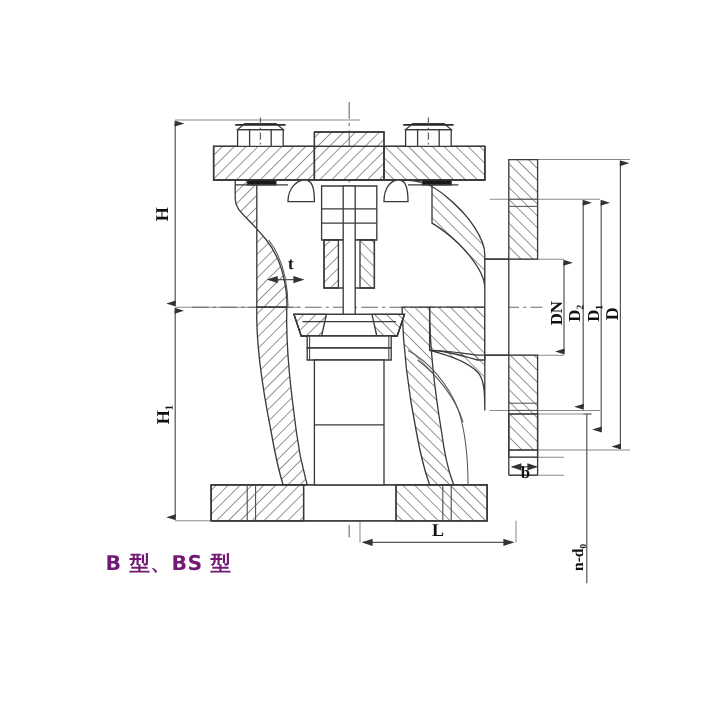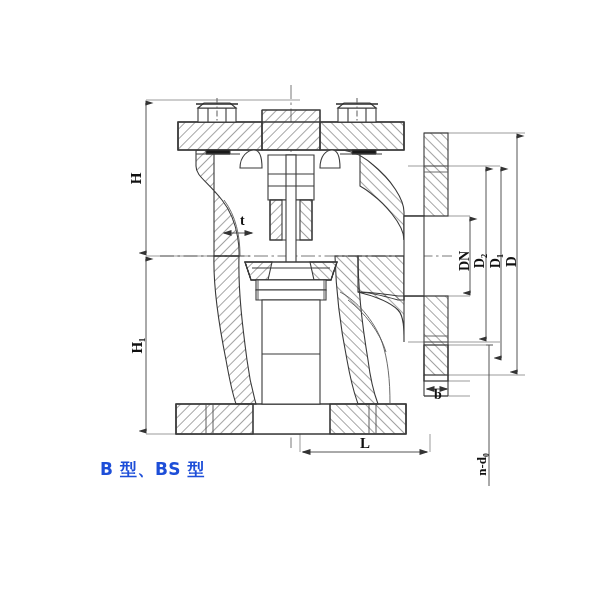--- a/index.html
+++ b/index.html
@@ -11,26 +11,26 @@
     font-family:"Liberation Serif",serif;
     font-weight:bold;
     color:#111111;
     white-space:nowrap;
     line-height:1;
     user-select:none;
   }
   .vert{transform-origin:50% 50%;}
   #caption{
     position:absolute;
-    left:100px;
+    left:88px;
     top:458px;
     font-family:"DejaVu Sans",sans-serif;
     font-weight:bold;
     font-size:17px;
-    color:#1d4ed8;
+    color:#701a75;
     letter-spacing:0.5px;
     white-space:nowrap;
   }
 </style>
 </head>
 <body>
 
 <div id="stage">
 
   <svg width="600" height="600" viewBox="0 0 600 600">

